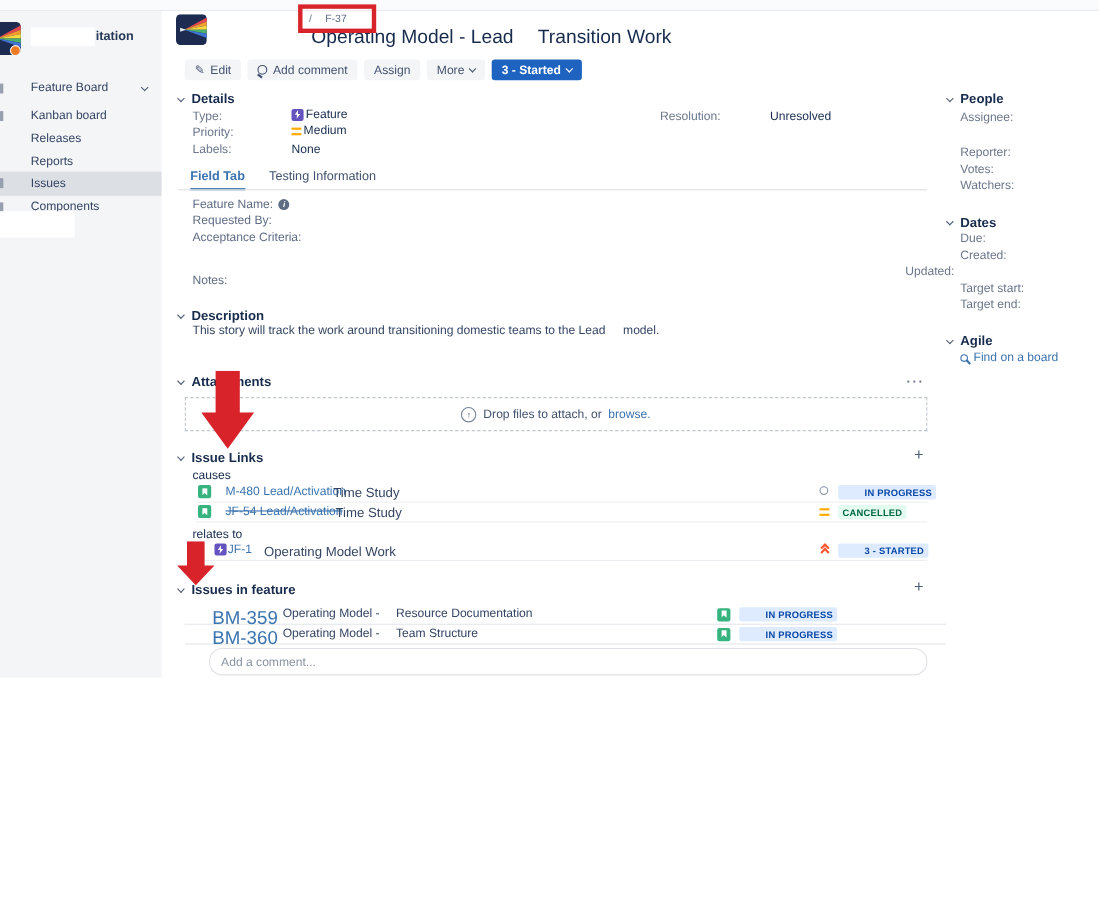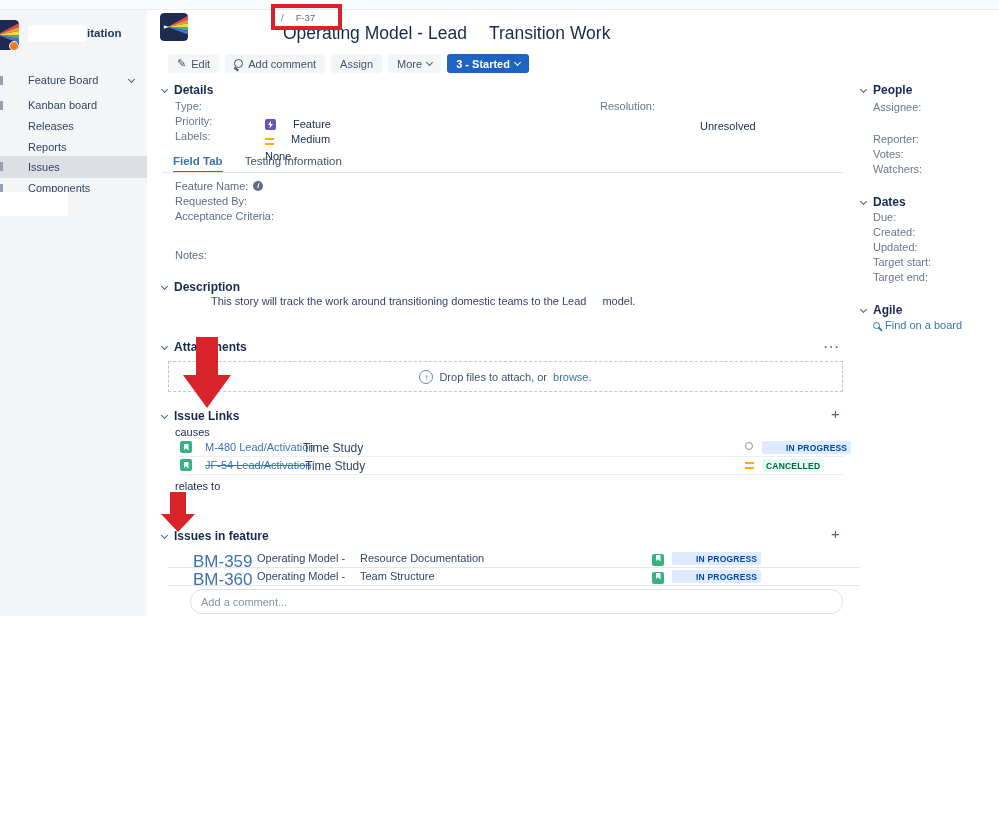--- a/index.html
+++ b/index.html
@@ -41,40 +41,40 @@
   .btn-primary { background:#1f63c0; color:#fff; font-weight:700; }
   .pencil { font-size:11px; color:#42526e; }
   .bubble { width:9px; height:9px; border:1.5px solid #42526e; border-radius:50%; position:relative; }
   .bubble::after { content:""; position:absolute; bottom:-2.5px; left:-1.5px; width:4.5px; height:1.5px; background:#42526e; transform:rotate(38deg); }
 
   
   .sec-head { position:absolute; font-size:12px; font-weight:700; color:#172b4d; }
   .plus { position:absolute; font-size:15px; color:#505f79; cursor:pointer; line-height:12px; }
 
   .dl-label { position:absolute; font-size:11px; color:#6b778c; }
-  .dl-value { position:absolute; font-size:11px; color:#172b4d; display:flex; align-items:flex-end; gap:17px;margin-top:20px; }
+  .dl-value { position:absolute; font-size:11px; color:#172b4d; display:flex; align-items:center; gap:2px; }
 
   .feature-icon { width:11px; height:11px; background:#6554c0; border-radius:2px; position:relative; display:inline-block; }
   .feature-icon::after { content:""; position:absolute; left:3px; top:1.5px; width:5px; height:8px; background:#fff; clip-path:polygon(60% 0,0 55%,42% 55%,32% 100%,100% 45%,55% 45%); }
   .prio-med { display:inline-block; width:9px; height:7px; border-top:2px solid #ffab00; border-bottom:2px solid #ffab00; }
   .prio-circle { display:inline-block; width:8px; height:8px; border:1.5px solid #8993a4; border-radius:50%; }
   .prio-high { position:relative; display:inline-block; width:11px; height:10px; }
   .prio-high i { position:absolute; left:2px; width:6px; height:6px; border-left:2px solid #ff5630; border-top:2px solid #ff5630; transform:rotate(45deg); }
   .prio-high i:nth-child(1){ top:0; } .prio-high i:nth-child(2){ top:4px; }
 
   
   .tabs { position:absolute; left:173px; top:155px; display:flex; gap:22px; font-size:11.5px; }
   .tab-active { color:#3b73af; font-weight:700; padding-bottom:4px; border-bottom:2px solid #3b73af; cursor:pointer;text-align:right; }
   .tab { color:#42526e; cursor:pointer; }
   .tabs-rule { position:absolute; left:162px; top:172px; width:681px; height:1px; background:#dfe1e6; }
 
   .field-label { position:absolute; font-size:11px; color:#5e6c84; display:flex; align-items:center; gap:5px; }
   .info-ic { width:10px; height:10px; border-radius:50%; background:#5e6c84; color:#fff; font-size:7.5px; line-height:10px; text-align:center; font-weight:700; font-style:italic; }
 
-  .desc-text { position:absolute; left:175px; top:295px; font-size:11px; color:#344563;margin-left:36px; }
+  .desc-text { position:absolute; left:175px; top:295px; font-size:11px; color:#344563; }
   .desc-gap { display:inline-block; width:16px; }
 
   .ellipsis-menu { position:absolute; left:824px; top:340px; font-size:12px; font-weight:700; color:#6b778c; letter-spacing:1.5px; cursor:pointer; }
   .dropzone { position:absolute; left:168px; top:361px; width:675px; height:31px; border:1px dashed #c1c7d0; display:flex; align-items:center; justify-content:center; gap:6px; font-size:11px; color:#42526e; }
   .upload-ic { width:14px; height:14px; border:1px solid #7a869a; border-radius:50%; font-size:8px; line-height:13px; text-align:center; color:#505f79; }
   .link { color:#3b73af; text-decoration:none; cursor:pointer; }
 
   .group-label { position:absolute; left:175px; font-size:11px; color:#172b4d; }
   .il-row { position:absolute; left:178px; width:665px; height:18px; border-bottom:1px solid #edeef1; }
   .story-icon { position:absolute; left:2px; top:2px; width:12px; height:12px; background:#36b37e; border-radius:2px; }
@@ -253,20 +253,30 @@
   <div class="il-row" style="top:457px">
     <span class="story-icon"></span>
     <a class="il-key link strike">JF-54 Lead/Activation</a>
     <span class="il-sum" style="left:127px">Time Study</span>
     <span class="il-prio prio-med" style="top:5px"></span>
     <span class="il-badge badge badge-green">CANCELLED</span>
   </div>
 
   <span class="group-label" style="top:480px">relates to</span>
 
+  <div class="il-row" style="top:492px">
+    <span class="feature-icon" style="position:absolute; left:17px; top:2px"></span>
+    <a class="il-key link" style="left:29px">JF-1</a>
+    <span class="il-sum" style="left:62px">Operating Model Work</span>
+    <span class="il-prio prio-high">
+        <i></i>
+        <i></i>
+      </span>
+    <span class="il-badge badge badge-blue">3 - STARTED</span>
+  </div>
 
   <div class="sec-head" style="left:162px; top:529px"><span class="chev chev-inline"></span><span>Issues in feature</span></div>
   <span class="plus" style="left:831px; top:528px">+</span>
 
   <div class="if-row" style="top:550px">
     <a class="if-key link">BM-359</a>
     <span class="if-epic">Operating Model - Lead</span>
     <span class="if-sum">Resource Documentation</span>
     <span class="if-icon"><span class="story-icon"></span></span>
     <span class="if-badge badge badge-blue">IN PROGRESS</span>
@@ -285,21 +295,21 @@
 
   <div class="sec-head" style="left:861px; top:83px"><span class="chev chev-inline"></span><span>People</span></div>
   <span class="rs-label" style="left:873px; top:101px">Assignee:</span>
   <span class="rs-label" style="left:873px; top:133px">Reporter:</span>
   <span class="rs-label" style="left:873px; top:148px">Votes:</span>
   <span class="rs-label" style="left:873px; top:163px">Watchers:</span>
 
   <div class="sec-head" style="left:861px; top:195px"><span class="chev chev-inline"></span><span>Dates</span></div>
   <span class="rs-label" style="left:873px; top:211px">Due:</span>
   <span class="rs-label" style="left:873px; top:226px">Created:</span>
-  <span class="rs-label" style="left:873px; top:241px">Updated:</span>
+  <span class="rs-label" style="left:823px; top:241px">Updated:</span>
   <span class="rs-label" style="left:873px; top:256px">Target start:</span>
   <span class="rs-label" style="left:873px; top:271px">Target end:</span>
 
   <div class="sec-head" style="left:861px; top:303px"><span class="chev chev-inline"></span><span>Agile</span></div>
   <a class="agile-link">
     <span class="search-ic"></span>
     <span>Find on a board</span>
   </a>
 
   <svg class="anno" style="left:183px; top:337px" width="48" height="72" viewBox="0 0 48 72">

